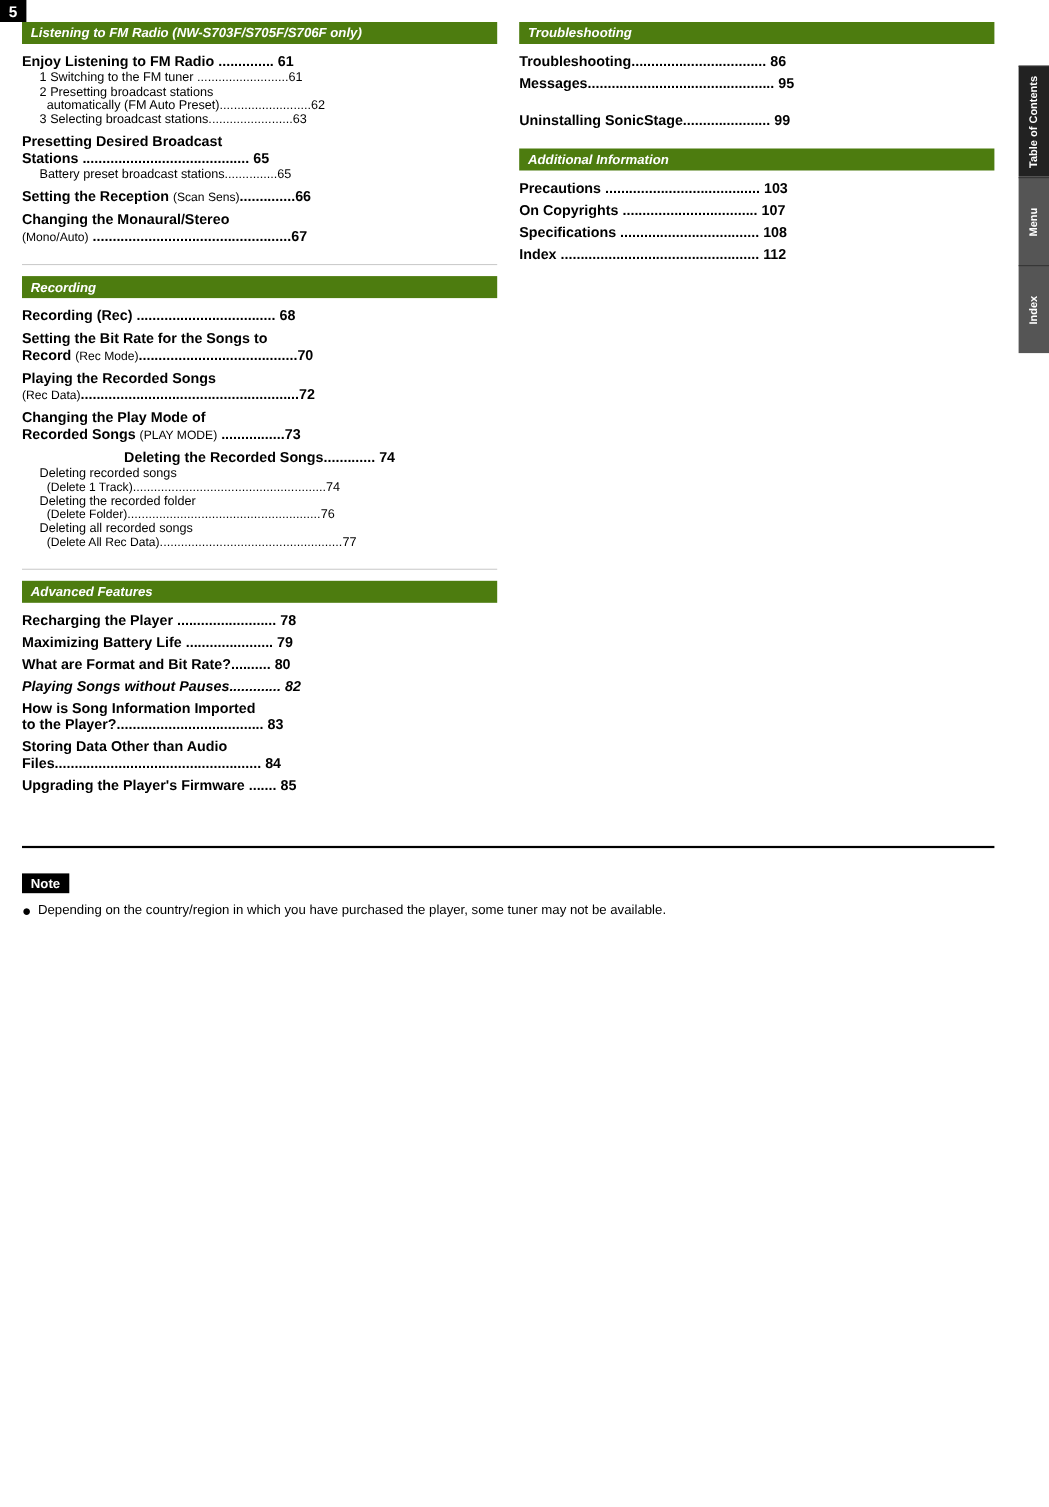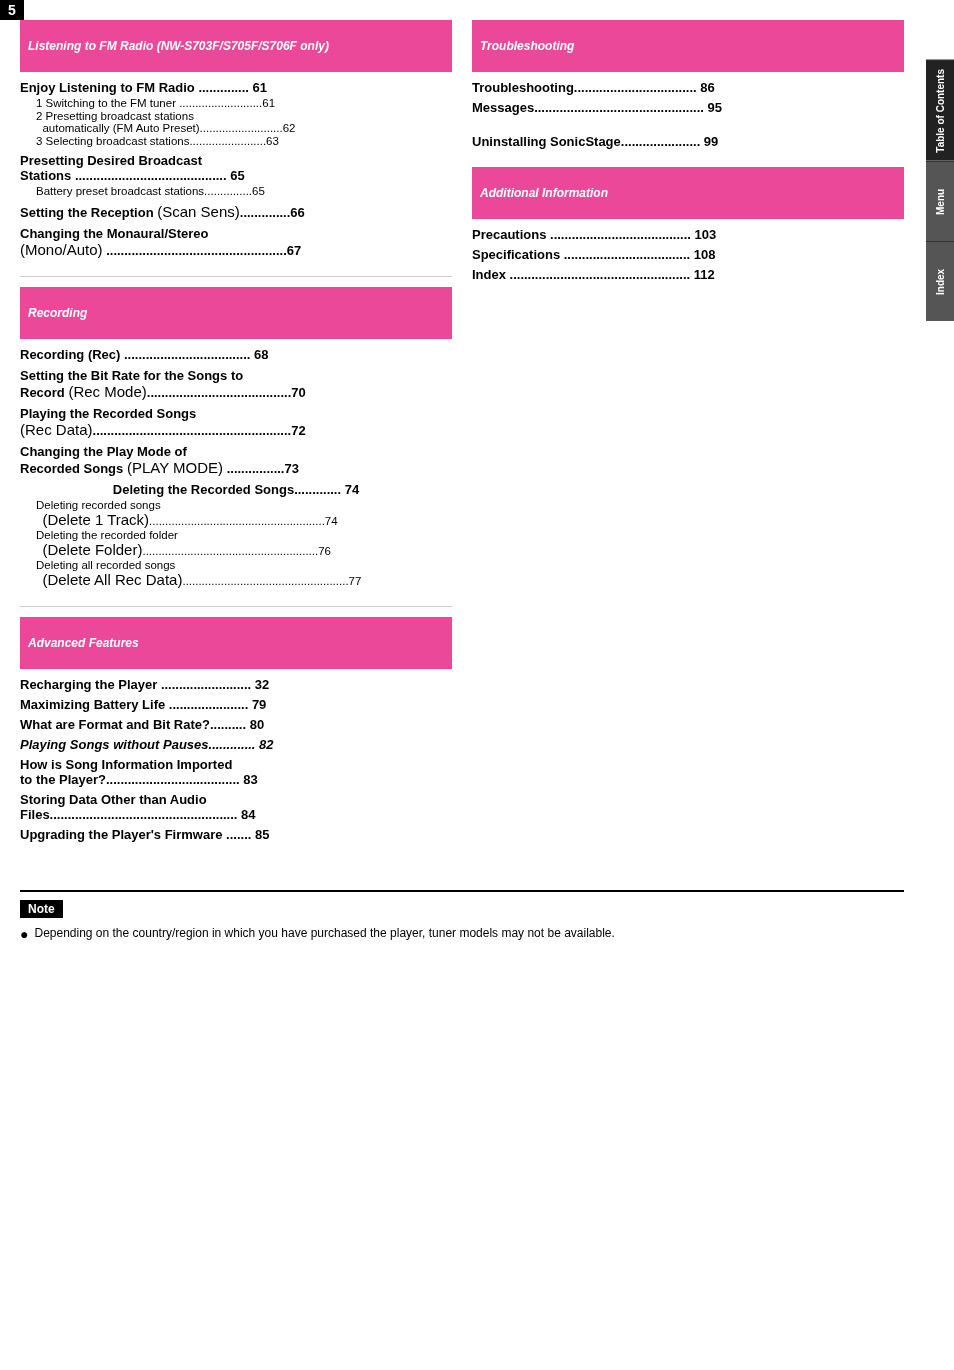--- a/index.html
+++ b/index.html
@@ -69,26 +69,26 @@
     
     .two-col {
       display: grid;
       grid-template-columns: 1fr 1fr;
       gap: 0 20px;
       margin-top: 10px;
     }
 
     
     .section-header {
-      background: #ec4899;
+      background: #4d7c0f;
       color: #fff;
       font-style: italic;
       font-weight: bold;
       font-size: 12px;
-      padding: 19px 8px;
+      padding: 3px 8px;
       margin-bottom: 8px;
     }
 
     
     .section-block {
       margin-bottom: 18px;
     }
 
     
     .entry-main {
@@ -101,21 +101,21 @@
       font-size: 11.5px;
       color: #000;
       padding-left: 16px;
       margin-bottom: 1px;
     }
 
     
     .note-section {
       margin-top: 30px;
       border-top: 2px solid #000;
-      padding-top: 8px;
+      padding-top: 23px;
     }
 
     .note-header {
       background: #000;
       color: #fff;
       font-weight: bold;
       font-size: 12px;
       padding: 2px 8px;
       display: inline-block;
       margin-bottom: 6px;
@@ -139,21 +139,21 @@
 
     
     .section-divider {
       border: none;
       border-top: 1px solid #ccc;
       margin: 10px 0;
     }
 
     
     .sub-small {
-      font-size: 15px;
+      font-size: 11px;
       font-weight: normal;
     }
   </style>
 </head>
 <body>
 
 <div class="page-num-tab">5</div>
 
 <div class="right-sidebar">
   <div class="sidebar-tab active">
@@ -231,21 +231,21 @@
       </div>
 
       <hr class="section-divider">
 
       <div class="section-block">
         <div class="section-header">
           <span>Advanced Features</span>
         </div>
 
         <div class="entry-main">
-          <span>Recharging the Player ......................... 32</span>
+          <span>Recharging the Player ......................... 78</span>
         </div>
         <div class="entry-main" style="margin-top:5px;">
           <span>Maximizing Battery Life ...................... 79</span>
         </div>
         <div class="entry-main" style="margin-top:5px;">
           <span>What are Format and Bit Rate?.......... 80</span>
         </div>
         <div class="entry-main" style="margin-top:5px;font-style:italic;">
           <span>Playing Songs without Pauses............. 82</span>
         </div>
@@ -280,35 +280,38 @@
         </div>
       </div>
 
       <div class="section-block">
         <div class="section-header">
           <span>Additional Information</span>
         </div>
 
         <div class="entry-main">
           <span>Precautions ....................................... 103</span>
+        </div>
+        <div class="entry-main" style="margin-top:5px;">
+          <span>On Copyrights .................................. 107</span>
         </div>
         <div class="entry-main" style="margin-top:5px;">
           <span>Specifications ................................... 108</span>
         </div>
         <div class="entry-main" style="margin-top:5px;">
           <span>Index .................................................. 112</span>
         </div>
       </div>
 
     </div>
   </div>
 
   <div class="note-section">
     <div class="note-header">Note</div>
     <div class="note-text">
       <div class="note-bullet">
         <span class="bullet-dot">●</span>
-        <span>Depending on the country/region in which you have purchased the player, tuner models may not be available.</span>
+        <span>Depending on the country/region in which you have purchased the player, some tuner may not be available.</span>
       </div>
     </div>
   </div>
 
 </div>
 
 </body></html>

